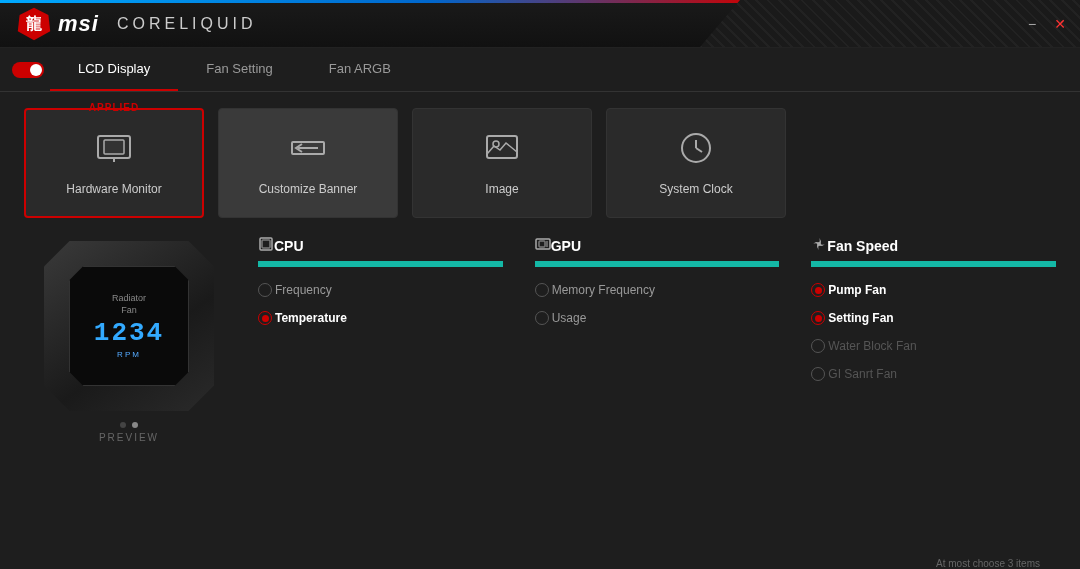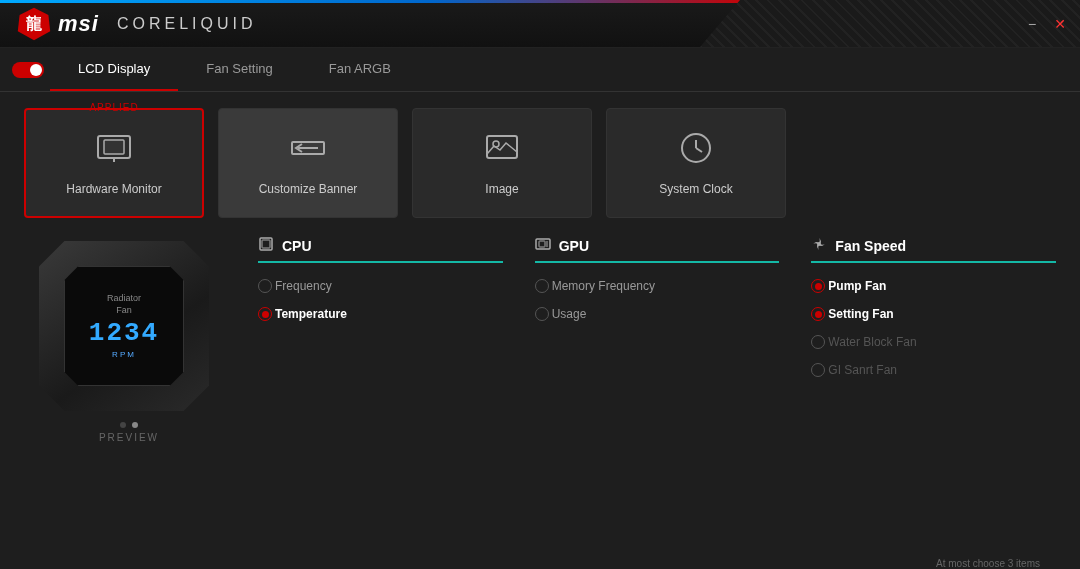--- a/index.html
+++ b/index.html
@@ -166,21 +166,21 @@
       margin-bottom: 18px;
     }
     .applied-label {
       position: absolute;
       top: -8px;
       left: 50%;
       transform: translateX(-50%);
       font-size: 10px;
       color: #cc0000;
       letter-spacing: 1px;
-      font-weight: 400;
+      font-weight: 700;
     }
     .card {
       width: 180px;
       height: 110px;
       background: #2a2a2a;
       border: 1px solid #333;
       border-radius: 4px;
       display: flex;
       flex-direction: column;
       align-items: center;
@@ -214,21 +214,21 @@
       display: flex;
       flex-direction: column;
       align-items: center;
     }
     .device-preview {
       width: 180px;
       height: 180px;
       position: relative;
       display: flex;
       align-items: center;
-      justify-content: flex-start;
+      justify-content: center;
     }
     .device-outer {
       width: 170px;
       height: 170px;
       background: linear-gradient(145deg, #3a3a3a 0%, #1a1a1a 60%, #2a2a2a 100%);
       clip-path: polygon(15% 0%, 85% 0%, 100% 15%, 100% 85%, 85% 100%, 15% 100%, 0% 85%, 0% 15%);
       display: flex;
       align-items: center;
       justify-content: center;
       position: relative;
@@ -292,23 +292,22 @@
     }
     .settings-col {
       flex: 1;
       display: flex;
       flex-direction: column;
       gap: 10px;
     }
     .settings-col-header {
       display: flex;
       align-items: center;
-      gap: 8px;
       padding-bottom: 6px;
-      border-bottom: 2px solid #14b8a6;
+      border-bottom: 6px solid #14b8a6;
       margin-bottom: 4px;
     }
     .col-icon {
       font-size: 14px;
       color: #aaa;
     }
     .col-title {
       font-size: 14px;
       color: #ffffff;
       font-weight: 600;

